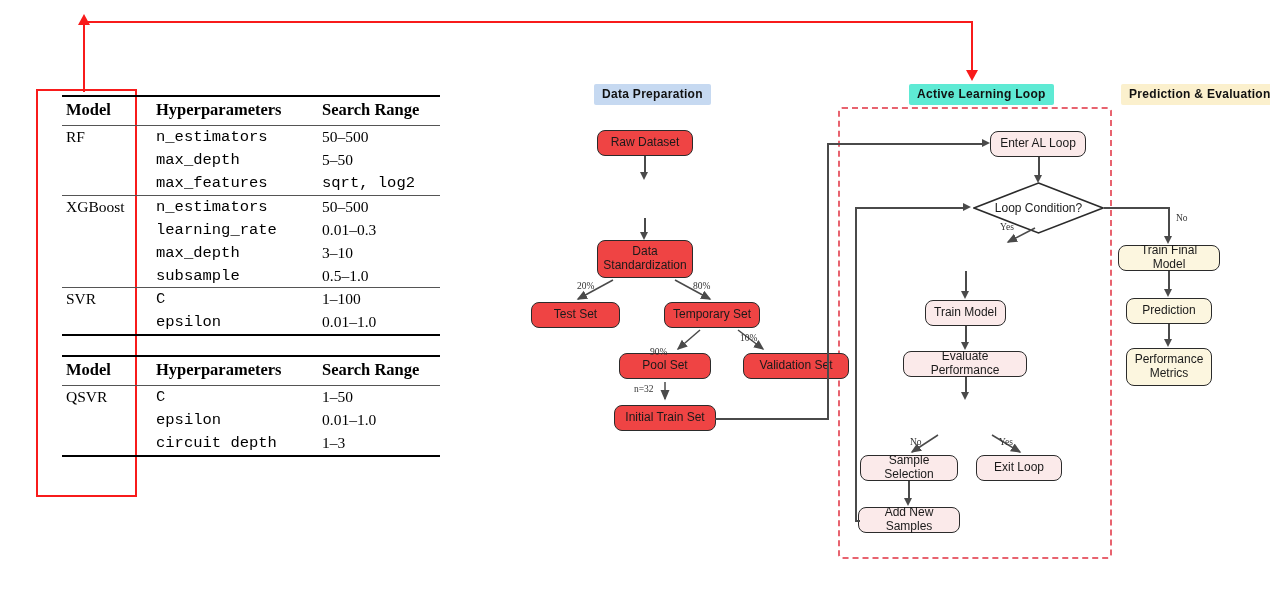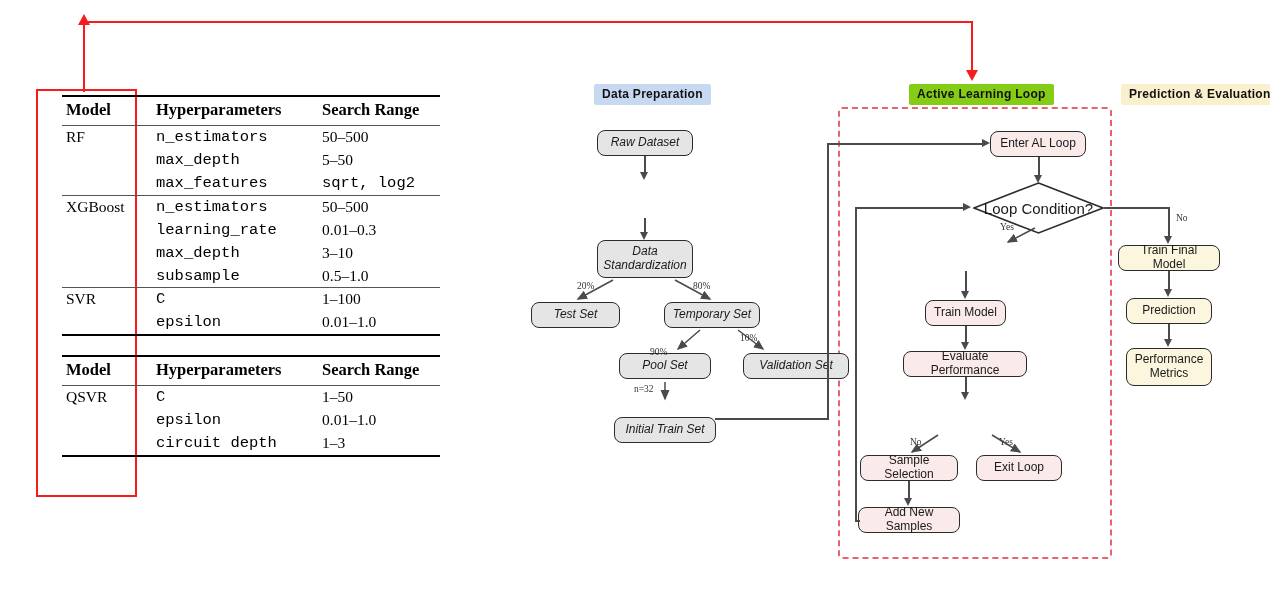--- a/index.html
+++ b/index.html
@@ -78,56 +78,56 @@
     font-family: "Liberation Sans", sans-serif;
     font-weight: bold;
     font-size: 12px;
     color: #111;
     padding: 3px 8px 4px 8px;
     border-radius: 2px;
     white-space: nowrap;
     letter-spacing: 0.3px;
   }
   .lbl-prep  { background: #c6d9f1; }
-  .lbl-al    { background: #84cc16; }
+  .lbl-al    { background: #5eead4; }
   .lbl-pred  { background: #fbf0cd; }
 
   .node {
     position: absolute;
     box-sizing: border-box;
     display: flex;
     align-items: center;
     justify-content: center;
     text-align: center;
     font-family: "Liberation Sans", sans-serif;
     font-size: 12px;
     color: #1a1a1a;
     border: 1.4px solid #2b2b2b;
     border-radius: 8px;
     line-height: 1.15;
     padding: 2px 4px;
   }
-  .node-blue   { background: #e5e5e5; font-style: italic; }
+  .node-blue   { background: #ef4444; }
   .node-pink   { background: #fbeaea; }
   .node-cream  { background: #fcf6df; }
 
   .diamond-wrap {
     position: absolute;
     display: flex;
     align-items: center;
     justify-content: center;
   }
   .diamond-shape {
     position: absolute;
     inset: 0;
   }
   .diamond-text {
     position: relative;
     font-family: "Liberation Sans", sans-serif;
-    font-size: 15px;
+    font-size: 12px;
     color: #1a1a1a;
     white-space: nowrap;
     z-index: 2;
   }
 
   .edge { position: absolute; background: #4a4a4a; }
   .edge-v { width: 1.7px; }
   .edge-h { height: 1.7px; }
   .tip { position: absolute; width: 0; height: 0; }
   .tip-down  { border-left: 4.5px solid transparent; border-right: 4.5px solid transparent; border-top: 8px solid #4a4a4a; }
@@ -269,21 +269,21 @@
   </div>
 
   <div class="node node-blue" style="left:531px; top:302px; width:89px; height:26px;">Test Set</div>
 
   <div class="node node-blue" style="left:664px; top:302px; width:96px; height:26px;">Temporary Set</div>
 
   <div class="node node-blue" style="left:619px; top:353px; width:92px; height:26px;">Pool Set</div>
 
   <div class="node node-blue" style="left:743px; top:353px; width:106px; height:26px;">Validation Set</div>
 
-  <div class="node node-blue" style="left:614px; top:405px; width:102px; height:26px;margin-top:12px;">Initial Train Set</div>
+  <div class="node node-blue" style="left:614px; top:405px; width:102px; height:26px;">Initial Train Set</div>
 
   <div class="edge edge-v" style="left:644px; top:156px; height:17px;"></div>
   <div class="tip tip-down" style="left:640px; top:172px;"></div>
 
   <div class="edge edge-v" style="left:644px; top:218px; height:15px;"></div>
   <div class="tip tip-down" style="left:640px; top:232px;"></div>
 
   <svg class="diag-arrow" style="left:520px; top:270px; width:300px; height:180px;" viewBox="0 0 300 180">
     <defs>
       <marker id="ah" markerWidth="8" markerHeight="8" refX="6" refY="3" orient="auto">

